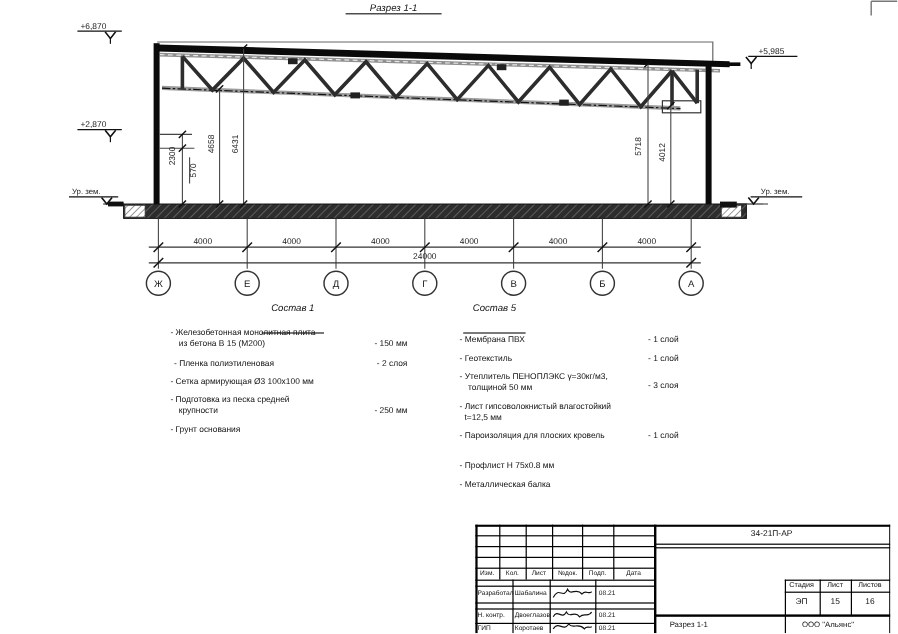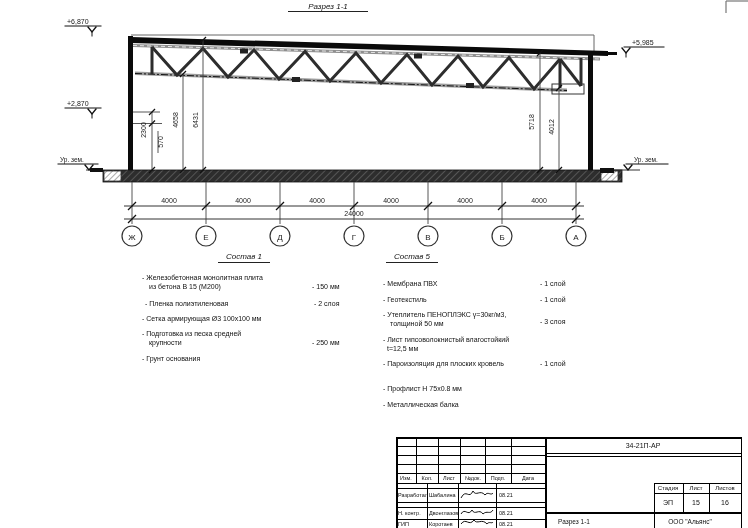--- a/index.html
+++ b/index.html
@@ -1,20 +1,20 @@
 <!DOCTYPE html>
 <html><head>
 <meta charset="utf-8">
 <style>
   html,body{margin:0;padding:0;background:#fff;}
   .page{position:relative;width:748px;height:528px;background:#fff;overflow:hidden;
         font-family:"Liberation Sans",sans-serif;color:#111;}
   .abs{position:absolute;white-space:nowrap;}
   .t7{font-size:7px;}
-  .hdr{font-size:8px;font-style:italic;border-bottom:1px solid #222;padding-bottom:1px;}
+  .hdr{font-size:8px;font-style:italic;border-bottom:1px solid #222;padding-bottom:16px;}
   .sec-title{font-size:8px;font-style:italic;border-bottom:1px solid #222;padding-bottom:0px;}
   svg text{font-family:"Liberation Sans",sans-serif;fill:#1a1a1a;}
   svg .dim{font-size:7px;}
   svg .elev{font-size:7px;}
   svg .ax{font-size:8px;}
   
   .tb{position:absolute;left:396px;top:437px;width:346px;height:91px;overflow:hidden;}
   .ln{position:absolute;background:#000;}
   .tbt{position:absolute;font-size:5.5px;white-space:nowrap;transform:translate(-50%,-50%);}
   .tbl{position:absolute;font-size:5.5px;white-space:nowrap;transform:translateY(-50%);}

